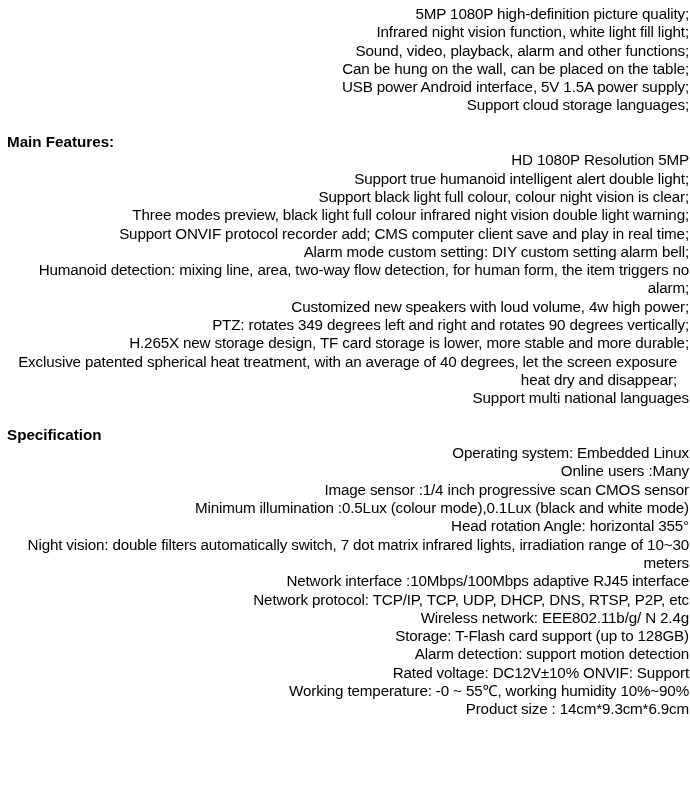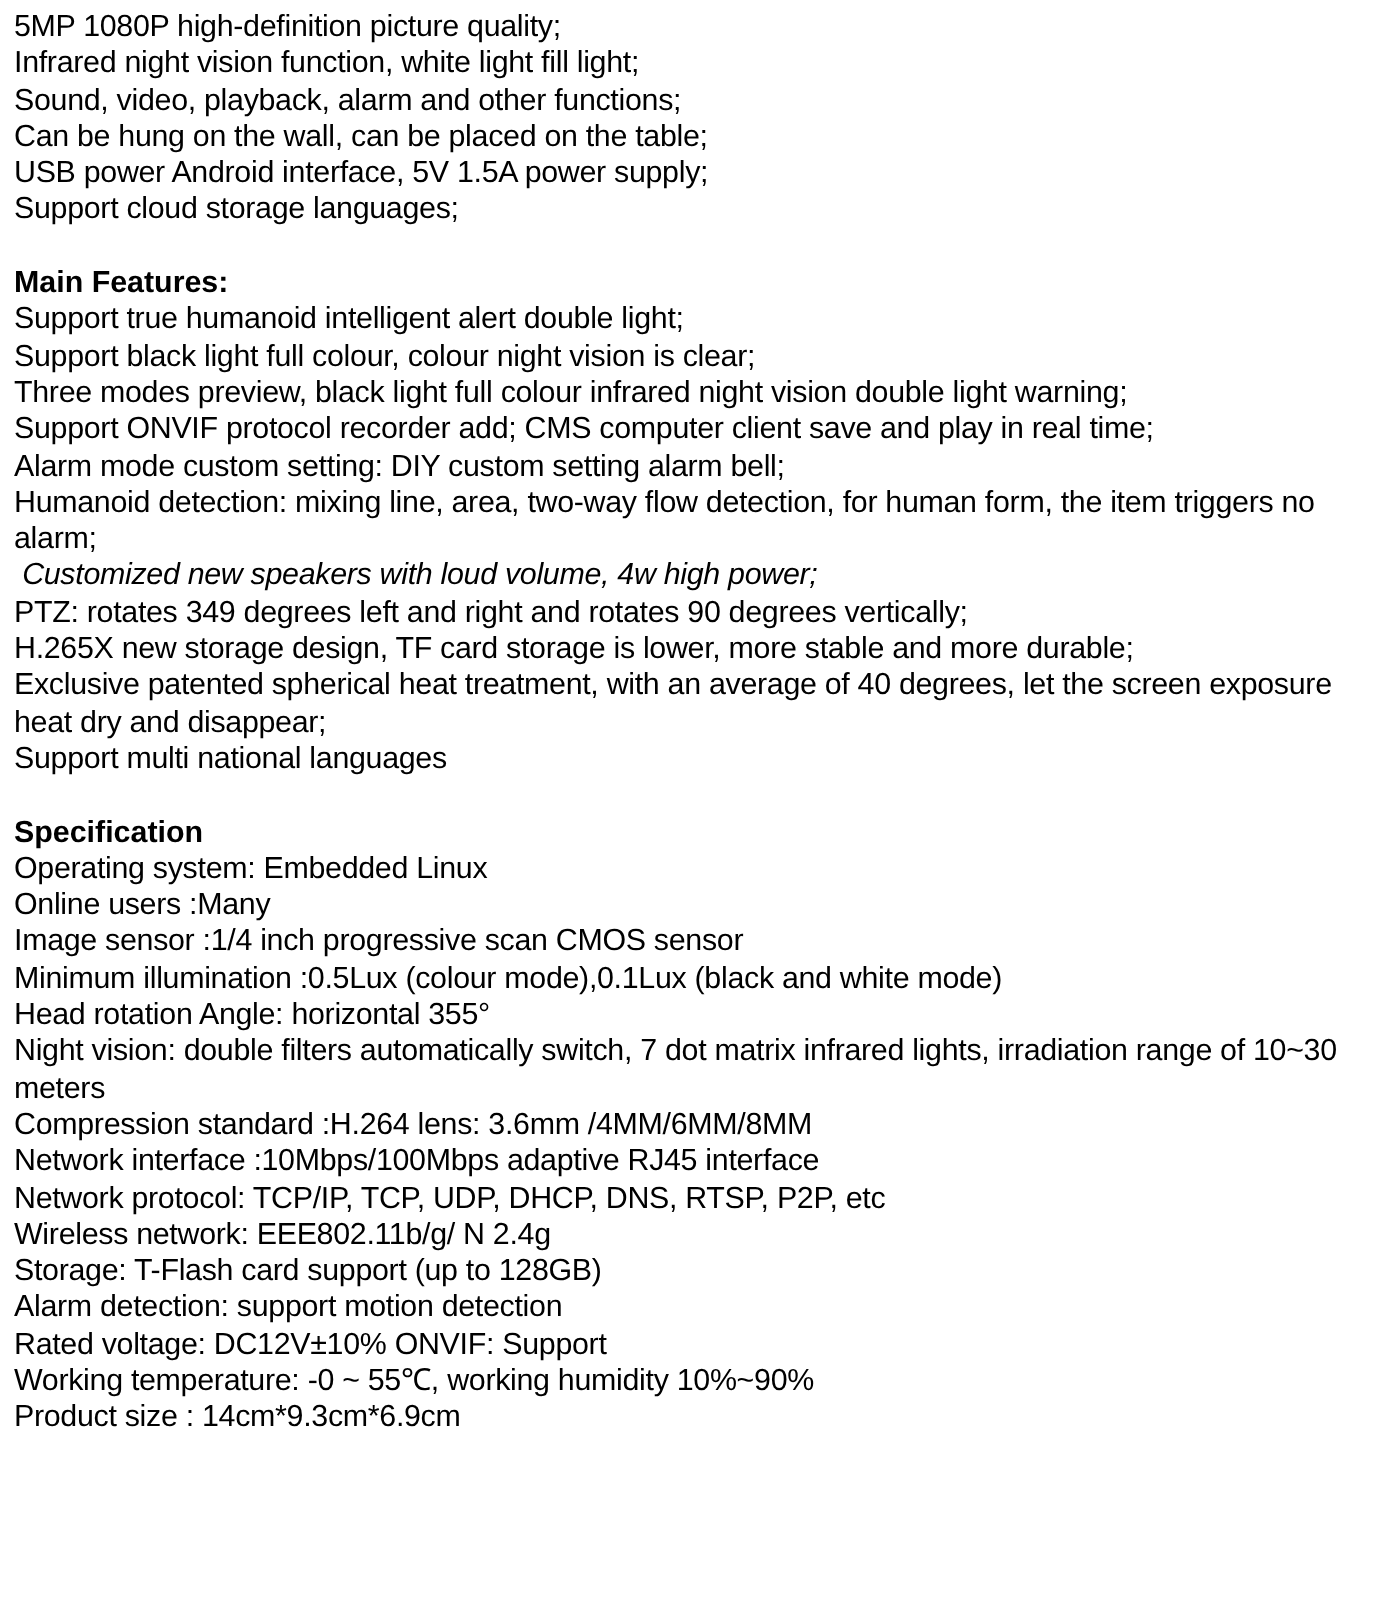--- a/index.html
+++ b/index.html
@@ -19,20 +19,21 @@
     }
     .doc {
       position: absolute;
       left: 7px;
       top: 5px;
       width: 682px;
     }
     .line {
       white-space: nowrap;
       letter-spacing: -0.15px;
+      text-align: right;
     }
     .line.wrap {
       white-space: normal;
     }
     .heading {
       font-weight: bold;
       white-space: nowrap;
     }
     .gap {
       height: 18.3px;
@@ -49,44 +50,44 @@
     <div class="line">Sound, video, playback, alarm and other functions;</div>
     <div class="line">Can be hung on the wall, can be placed on the table;</div>
     <div class="line">USB power Android interface, 5V 1.5A power supply;</div>
     <div class="line">Support cloud storage languages;</div>
   </section>
 
   <div class="gap"></div>
 
   <section>
     <div class="heading">Main Features:</div>
+    <div class="line">HD 1080P Resolution 5MP</div>
     <div class="line">Support true humanoid intelligent alert double light;</div>
     <div class="line">Support black light full colour, colour night vision is clear;</div>
     <div class="line">Three modes preview, black light full colour infrared night vision double light warning;</div>
     <div class="line">Support ONVIF protocol recorder add; CMS computer client save and play in real time;</div>
     <div class="line">Alarm mode custom setting: DIY custom setting alarm bell;</div>
     <div class="line wrap">Humanoid detection: mixing line, area, two-way flow detection, for human form, the item triggers no alarm;</div>
-    <div class="line" style="white-space:pre;font-style:italic;"> Customized new speakers with loud volume, 4w high power;</div>
+    <div class="line" style="white-space:pre;"> Customized new speakers with loud volume, 4w high power;</div>
     <div class="line">PTZ: rotates 349 degrees left and right and rotates 90 degrees vertically;</div>
     <div class="line">H.265X new storage design, TF card storage is lower, more stable and more durable;</div>
     <div class="line wrap" style="width:670px;">Exclusive patented spherical heat treatment, with an average of 40 degrees, let the screen exposure heat dry and disappear;</div>
     <div class="line">Support multi national languages</div>
   </section>
 
   <div class="gap"></div>
 
   <section>
     <div class="heading">Specification</div>
     <div class="line">Operating system: Embedded Linux</div>
     <div class="line">Online users :Many</div>
     <div class="line">Image sensor :1/4 inch progressive scan CMOS sensor</div>
     <div class="line">Minimum illumination :0.5Lux (colour mode),0.1Lux (black and white mode)</div>
     <div class="line">Head rotation Angle: horizontal 355°</div>
     <div class="line wrap">Night vision: double filters automatically switch, 7 dot matrix infrared lights, irradiation range of 10~30 meters</div>
-    <div class="line">Compression standard :H.264 lens: 3.6mm /4MM/6MM/8MM</div>
     <div class="line">Network interface :10Mbps/100Mbps adaptive RJ45 interface</div>
     <div class="line">Network protocol: TCP/IP, TCP, UDP, DHCP, DNS, RTSP, P2P, etc</div>
     <div class="line">Wireless network: EEE802.11b/g/ N 2.4g</div>
     <div class="line">Storage: T-Flash card support (up to 128GB)</div>
     <div class="line">Alarm detection: support motion detection</div>
     <div class="line">Rated voltage: DC12V±10% ONVIF: Support</div>
     <div class="line">Working temperature: -0 ~ 55℃, working humidity 10%~90%</div>
     <div class="line">Product size : 14cm*9.3cm*6.9cm</div>
   </section>
 

